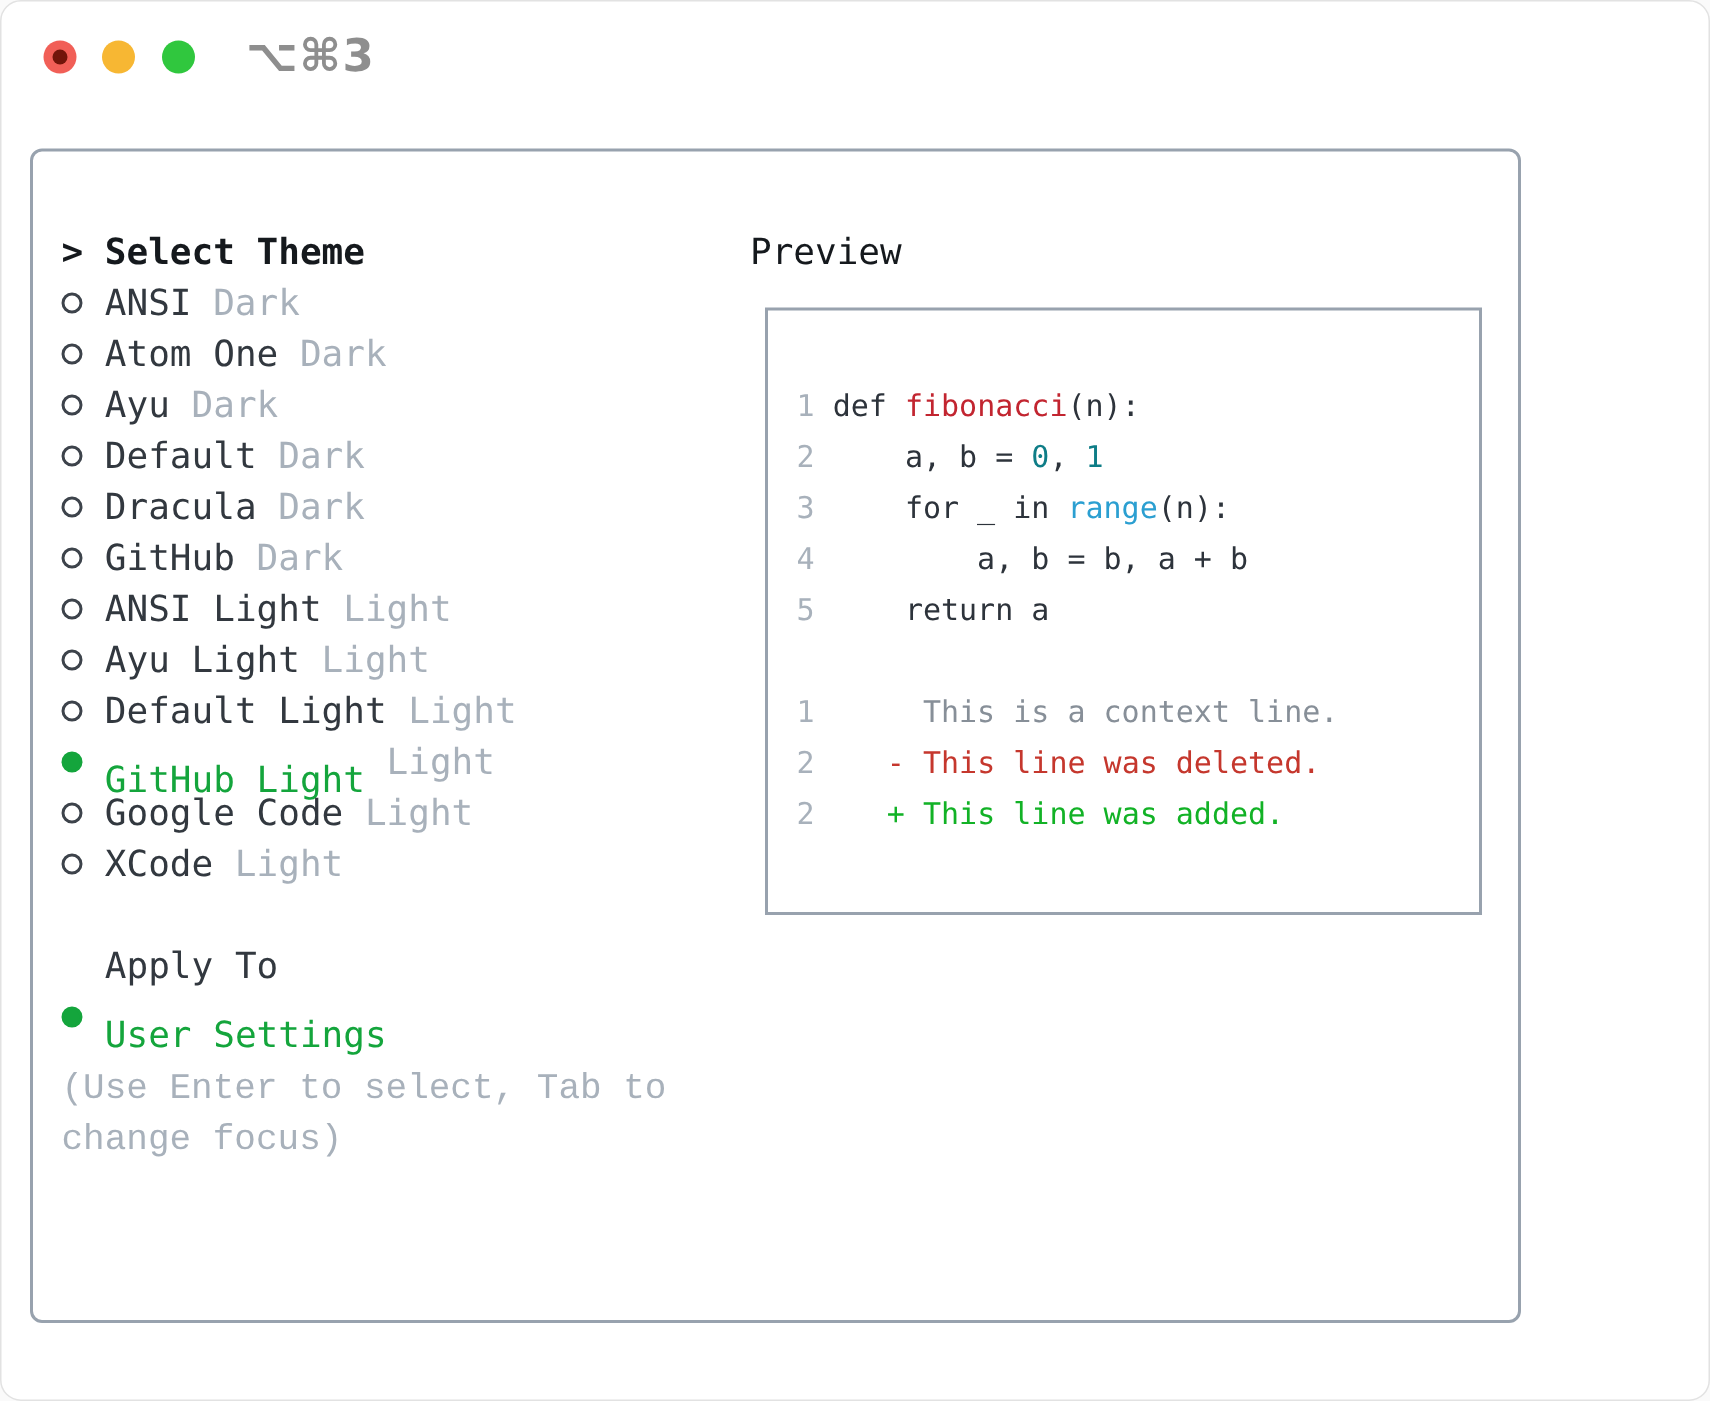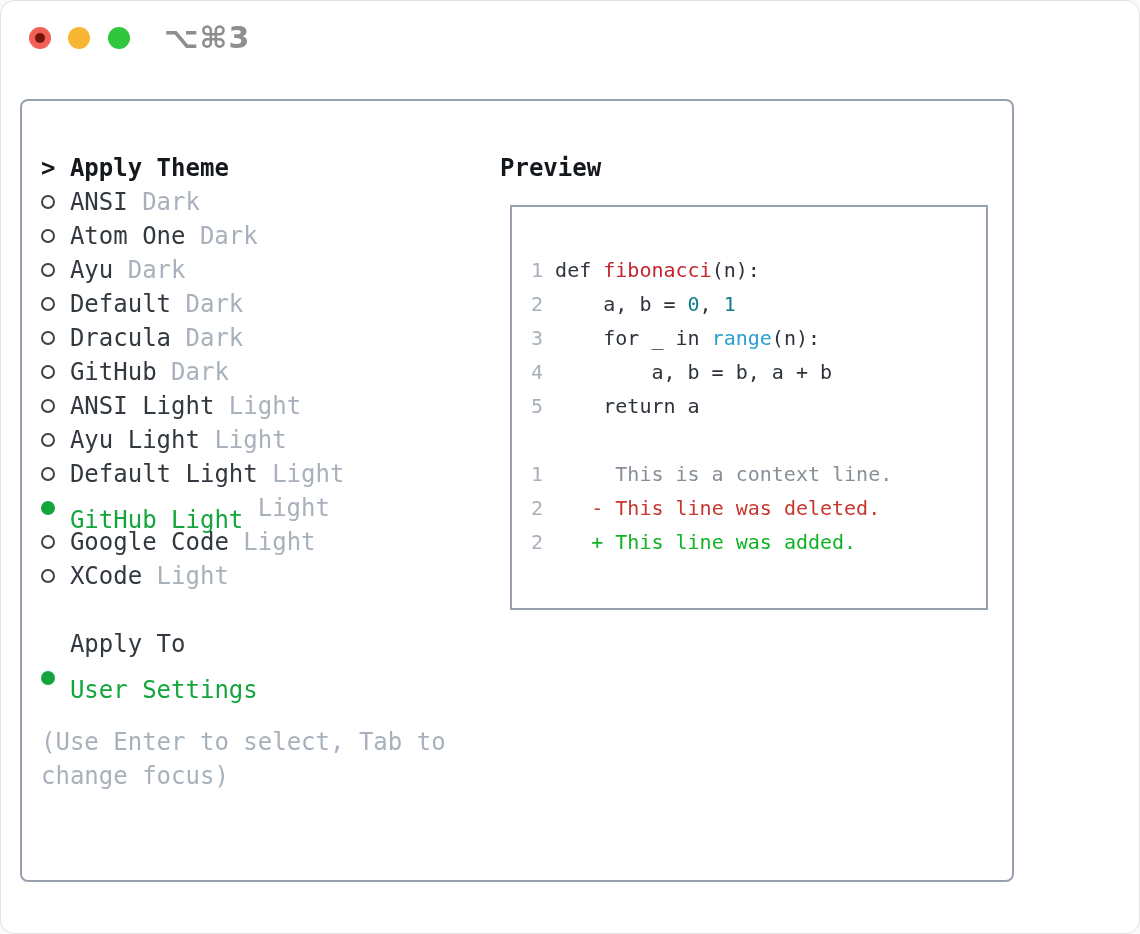--- a/index.html
+++ b/index.html
@@ -39,27 +39,27 @@
   .radio { width:14px; height:14px; border-radius:50%;
     border:2px solid #3d434b; background:transparent; }
   .radio.sel { border-color:var(--green); background:var(--green); }
   .prompt { font-weight:bold; color:var(--black); }
   .name { color:var(--dark); }
   .name.green { color:var(--green);margin-top:24px; }
   .variant { color:var(--muted); padding-left:14.45px; }
   .header-row .name { font-weight:bold; color:var(--black); }
 
   .apply-section { margin-top:34px; }
-  .help { margin-top:30px; color:var(--muted); }
+  .help { margin-top:15px; color:var(--muted);font-family:Liberation Mono, monospace; }
   .help div { height:34px; line-height:34px; white-space:pre; }
 
   
   .preview-title {
     position:absolute; left:478px; top:50px; height:34px; line-height:34px;
-    font-size:24px; font-weight:bold; color:var(--black);
+    font-size:24px; font-weight:normal; color:var(--black);
   }
   .preview-box {
     position:absolute; left:488px; top:104px; width:478px; height:405px;
     border:2px solid var(--border); background:#fff;
     padding:46px 0 0 19px; overflow:hidden;
   }
   .code-line { height:34px; line-height:34px; white-space:pre; font-size:20px; }
   .lnum { color:var(--lnum); }
   .c-plain { color:var(--plain); }
   .c-func { color:var(--func); }
@@ -81,21 +81,21 @@
     <span class="light light-min"></span>
     <span class="light light-zoom"></span>
     <span class="win-title">⌥⌘3</span>
   </div>
 
   <div class="panel">
 
     <div class="left-col">
       <div class="item-row header-row">
         <span class="marker"><span class="prompt">&gt;</span></span>
-        <span class="name">Apply Theme</span>
+        <span class="name">Select Theme</span>
       </div>
 
       <div id="theme-list">
           <div class="item-row"><span class="marker"><span class="radio"></span></span><span class="name">ANSI</span><span class="variant">Dark</span></div>
           <div class="item-row"><span class="marker"><span class="radio"></span></span><span class="name">Atom One</span><span class="variant">Dark</span></div>
           <div class="item-row"><span class="marker"><span class="radio"></span></span><span class="name">Ayu</span><span class="variant">Dark</span></div>
           <div class="item-row"><span class="marker"><span class="radio"></span></span><span class="name">Default</span><span class="variant">Dark</span></div>
           <div class="item-row"><span class="marker"><span class="radio"></span></span><span class="name">Dracula</span><span class="variant">Dark</span></div>
           <div class="item-row"><span class="marker"><span class="radio"></span></span><span class="name">GitHub</span><span class="variant">Dark</span></div>
           <div class="item-row"><span class="marker"><span class="radio"></span></span><span class="name">ANSI Light</span><span class="variant">Light</span></div>

